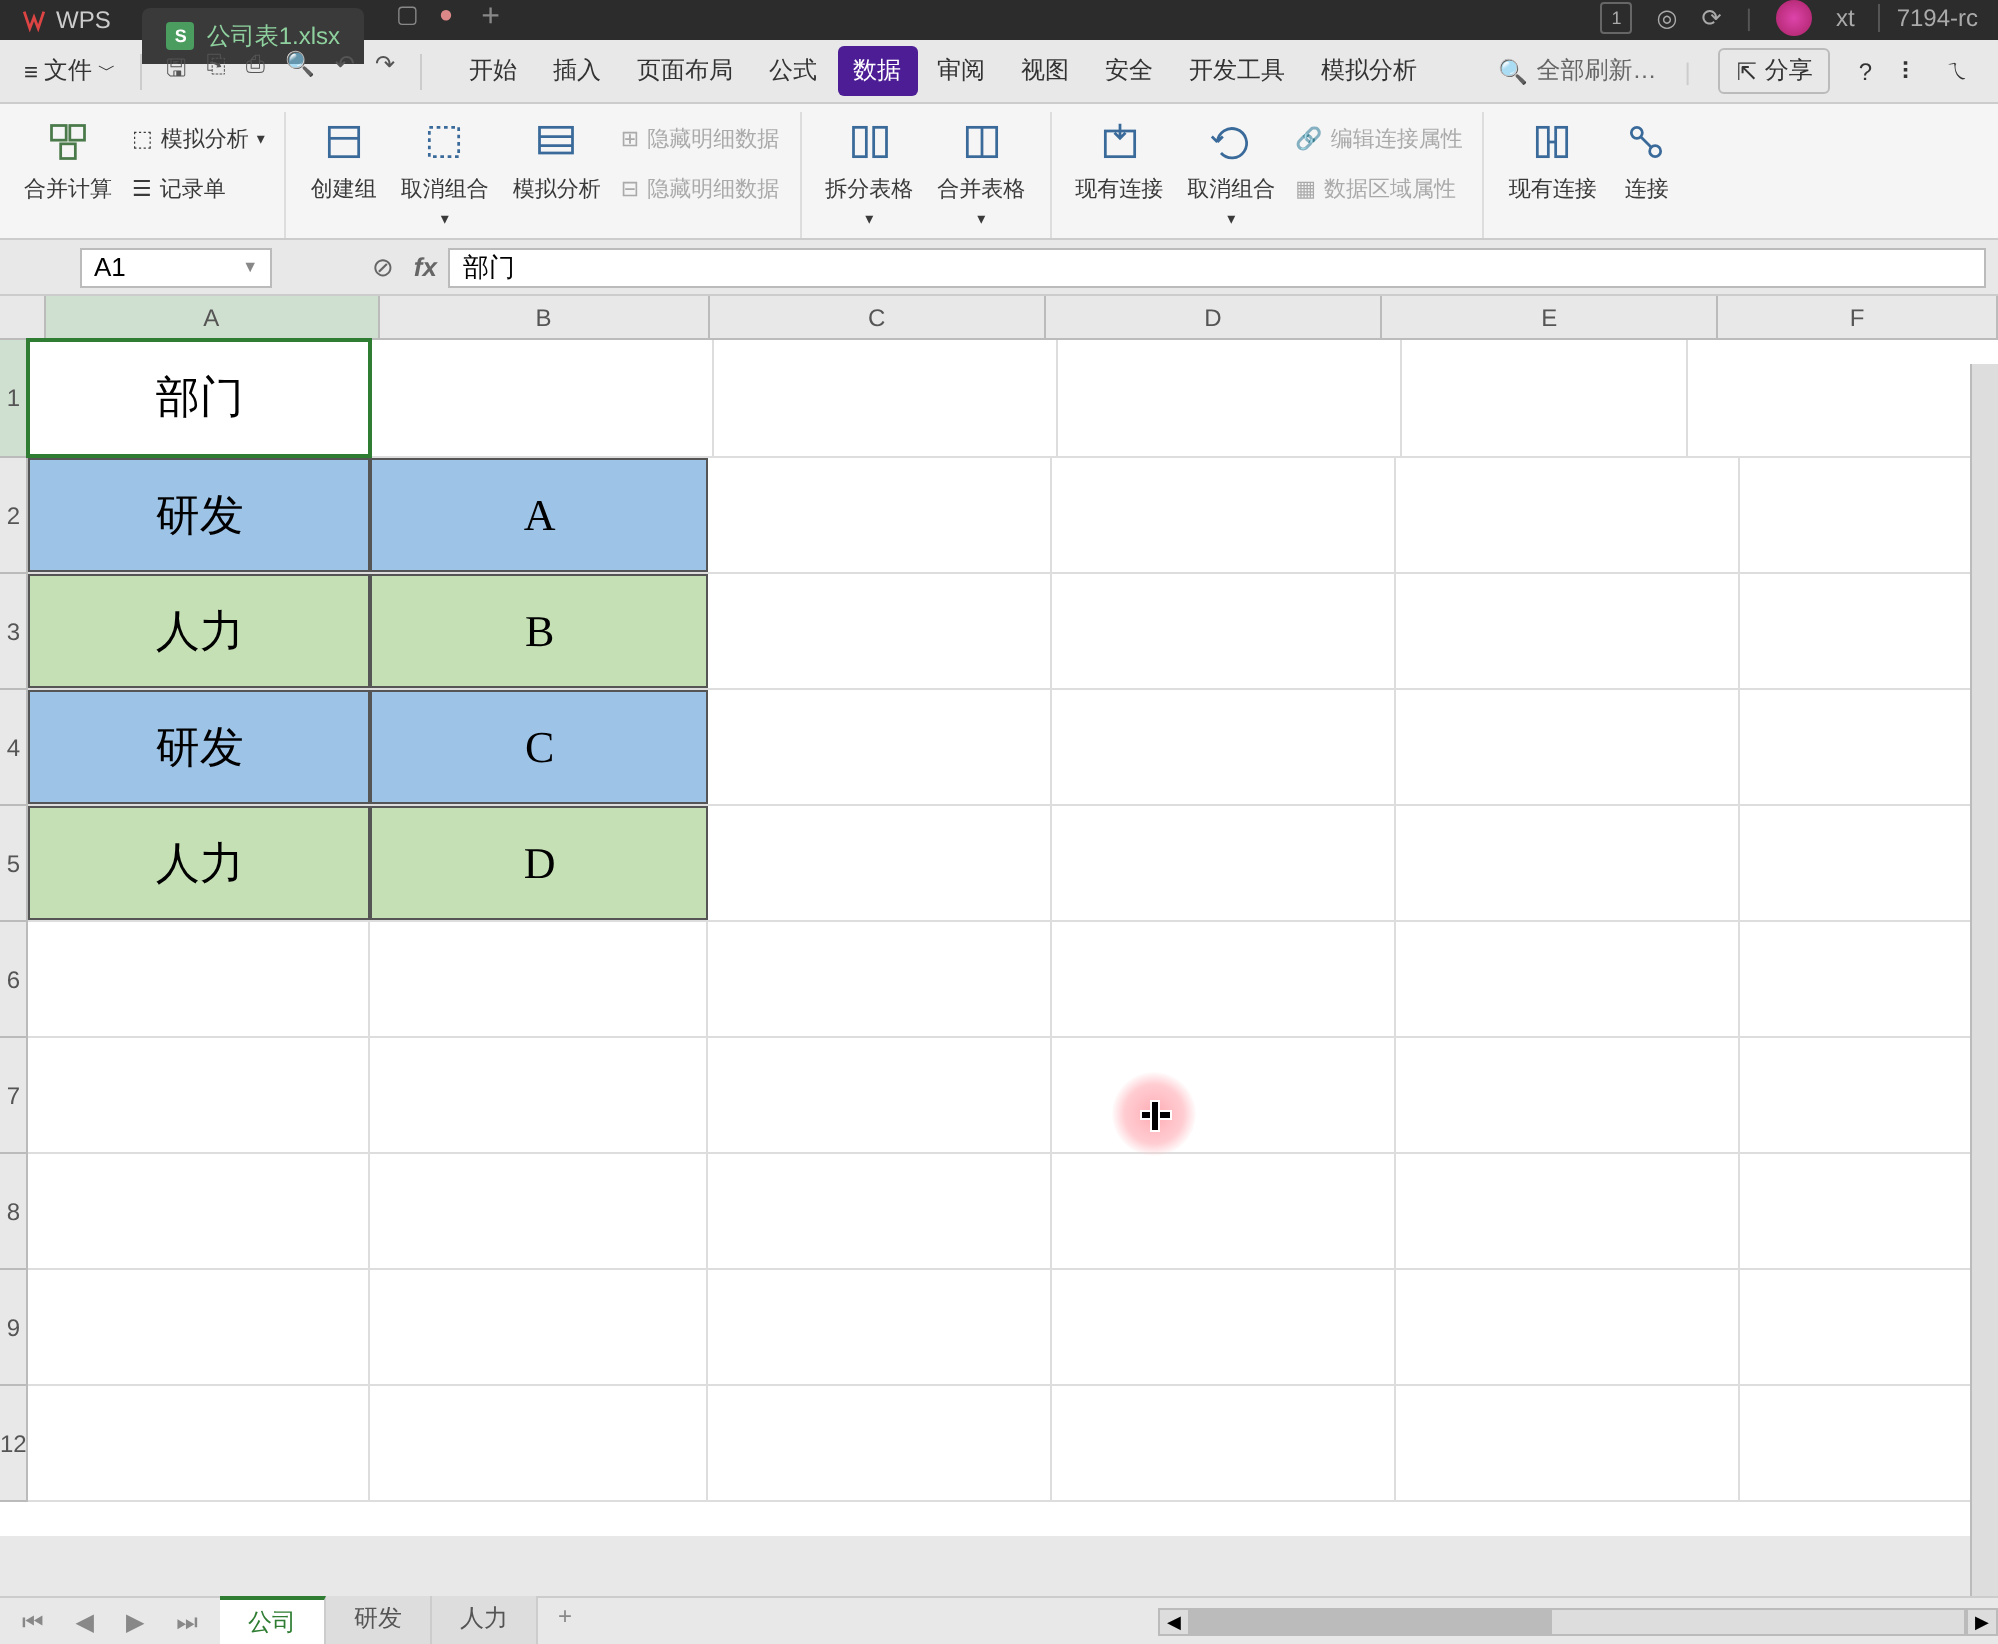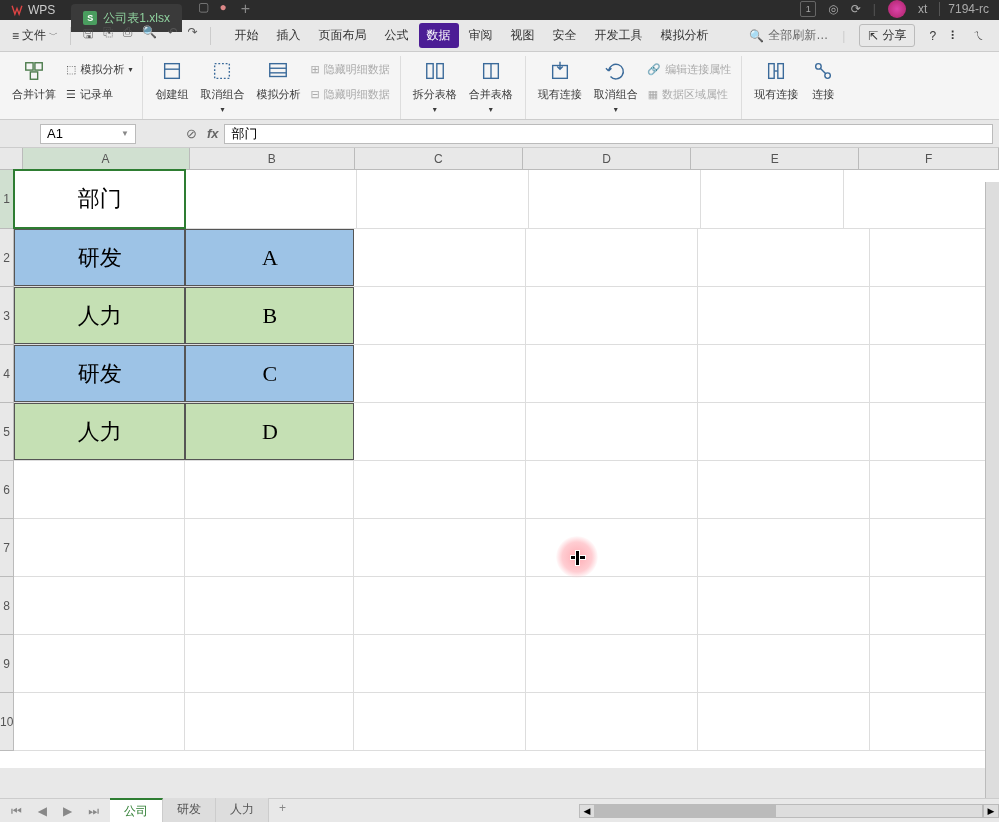--- a/index.html
+++ b/index.html
@@ -330,21 +330,21 @@
     <div class="rowhdrs">
       <div class="rh sel" style="height:59px">1</div>
       <div class="rh" style="height:58px">2</div>
       <div class="rh" style="height:58px">3</div>
       <div class="rh" style="height:58px">4</div>
       <div class="rh" style="height:58px">5</div>
       <div class="rh" style="height:58px">6</div>
       <div class="rh" style="height:58px">7</div>
       <div class="rh" style="height:58px">8</div>
       <div class="rh" style="height:58px">9</div>
-      <div class="rh" style="height:58px">10</div>
+      <div class="rh" style="height:58px">12</div>
     </div>
     <div class="cells">
       <div class="crow" style="height:59px">
         <div class="cell bd hdr-cell sel-cell" style="width:171px">部门</div>
         <div class="cell" style="width:172px"></div>
         <div class="cell" style="width:172px"></div>
         <div class="cell" style="width:172px"></div>
         <div class="cell" style="width:143px"></div>
       </div>
       <div class="crow" style="height:58px">

